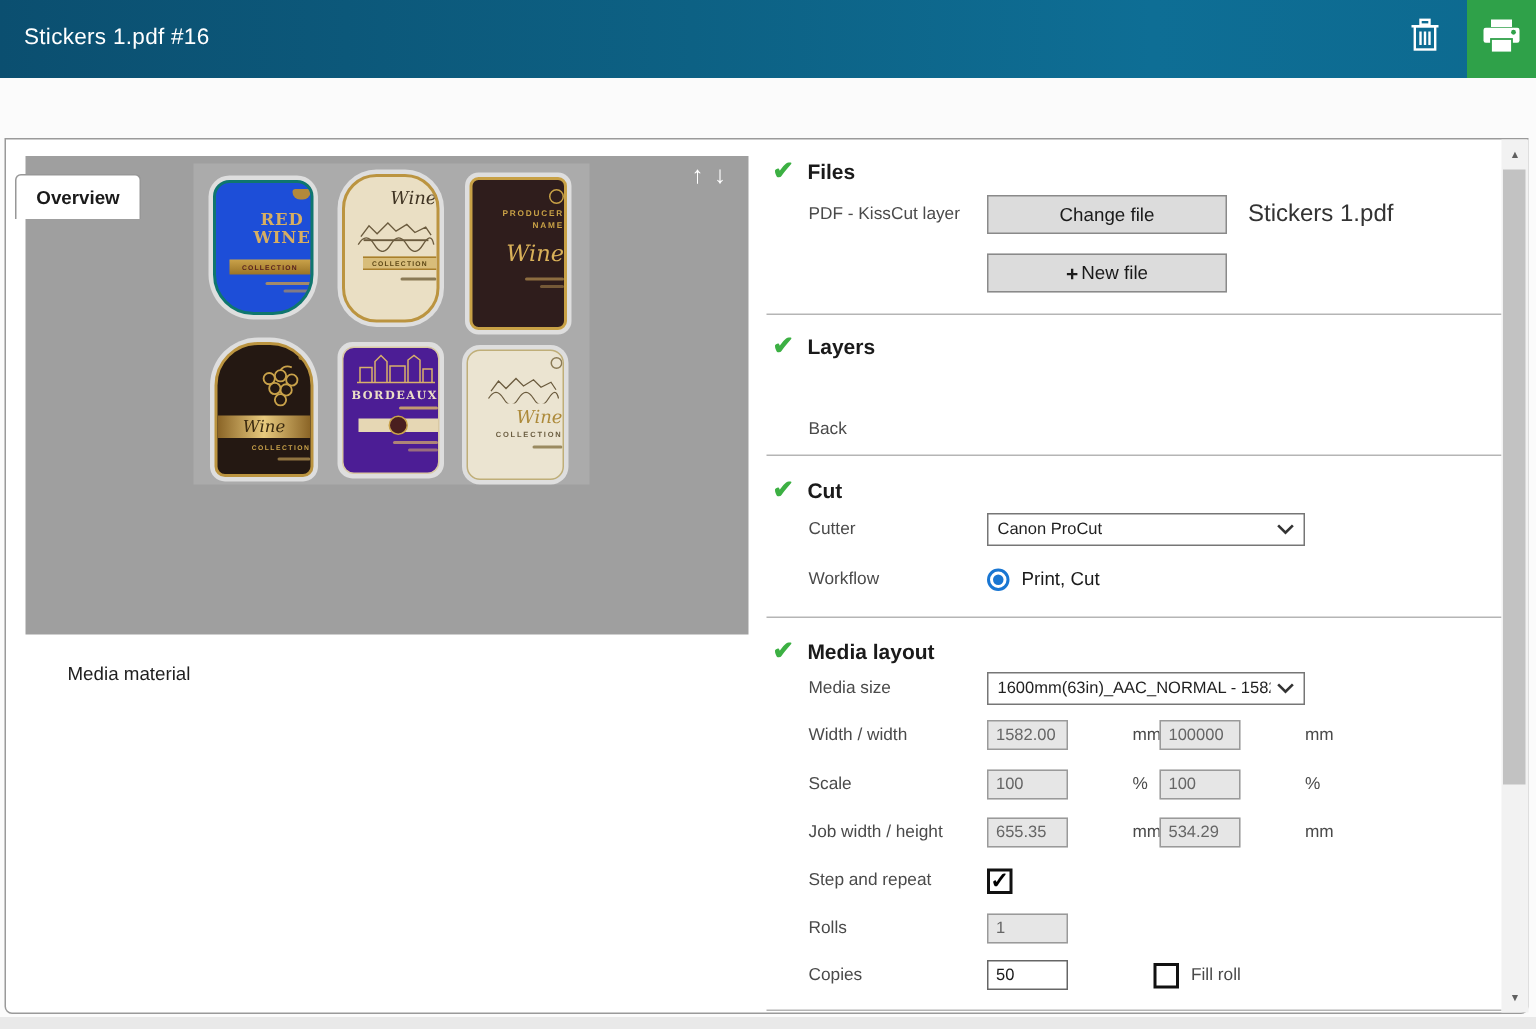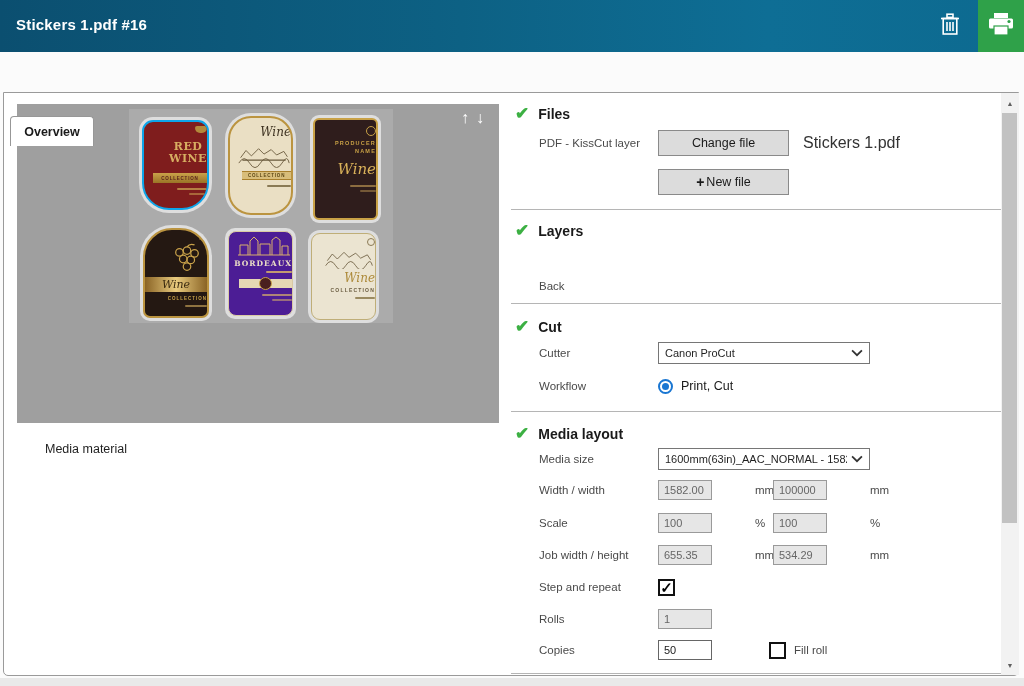--- a/index.html
+++ b/index.html
@@ -2,21 +2,21 @@
 <html><head>
 <meta charset="utf-8">
 <style>
   * { margin:0; padding:0; box-sizing:border-box; }
   html,body { width:1024px; height:686px; font-family:"Liberation Sans", sans-serif; background:#ffffff; }
   .app { position:relative; width:1024px; height:686px; overflow:hidden; background:#fbfbfb; }
 
   
   .titlebar { position:absolute; left:0; top:0; width:1024px; height:52px;
     background:linear-gradient(90deg,#0b4f70 0%,#0d6184 45%,#0e6e95 75%,#0d6a90 100%); }
-  .titlebar .title { position:absolute; left:16px; top:16px; color:#fff; font-size:15px; font-weight:bold; letter-spacing:.2px; }
+  .titlebar .title { position:absolute; left:16px; top:16px; color:#fff; font-size:15px; font-weight:normal; letter-spacing:.2px; }
   .icon-btn { position:absolute; top:0; height:52px; display:flex; align-items:center; justify-content:center; cursor:pointer; }
   .trash-btn { right:52px; width:44px; }
   .print-btn { right:0; width:46px; background:#2fa149; }
 
   
   .tabstrip { position:absolute; left:0; top:52px; width:1024px; height:40px; background:#fbfbfb; }
   .tab { position:absolute; display:flex; align-items:center; justify-content:center; font-size:12.5px; cursor:pointer; }
   .tab-overview { left:10px; top:64px; width:84px; height:30px; background:#fff; border:1px solid #979797; border-bottom:none;
     border-radius:4px 4px 0 0; color:#1a1a1a; font-weight:bold; z-index:6; font-size:12.5px; }
   .tab-gray { top:65px; height:27px; background:#8b8b8b; color:#fff; padding-left:8px; }
@@ -45,21 +45,21 @@
   .pv-arrows { position:absolute; left:444px; top:4px; display:flex; gap:7px; }
   .pv-arrows span { color:#fff; font-size:16px; font-weight:bold; cursor:pointer; line-height:20px; }
 
   
   .sticker { position:absolute; background:#dedede; border-radius:12px; padding:3px; }
   .stk-in { width:100%; height:100%; display:flex; flex-direction:column; align-items:flex-end; overflow:hidden; }
   .serif-it { font-family:"DejaVu Serif", serif; font-style:italic; }
   .tinybar { border-radius:1px; }
 
   .s1 { left:10px; top:8px; width:73px; height:96px; border-radius:14px 14px 30px 30px; }
-  .s1 .stk-in { background:#7f1d1d; border:2px solid #0ea5e9; border-radius:11px 11px 27px 27px; }
+  .s1 .stk-in { background:#1d4ed8; border:2px solid #0f766e; border-radius:11px 11px 27px 27px; }
   .s1 .crest { width:12px; height:7px; background:#b3893b; border-radius:2px 2px 5px 5px; margin-top:4px; }
   .s1 .t { color:#d7ae62; font-family:"DejaVu Serif",serif; font-weight:bold; font-size:11px; line-height:1.1;
     text-align:center; white-space:pre-line; margin-top:8px; letter-spacing:.5px; }
   .s1 .band { width:86%; height:10px; margin-top:8px; background:linear-gradient(#caa24a,#9a7426); color:#57201e;
     font-size:4.5px; letter-spacing:.8px; display:flex; align-items:center; justify-content:center; font-weight:bold; }
   .s1 .tinybar { width:30px; height:2px; background:#c49a4e; margin-top:5px; opacity:.8; }
   .s1 .tinybar2 { width:18px; height:2px; background:#c49a4e; margin-top:3px; opacity:.6; }
 
   .s2 { left:96px; top:4px; width:71px; height:105px; border-radius:26px; }
   .s2 .stk-in { background:#eadfc4; border:2px solid #bb9440; border-radius:23px; }
@@ -114,21 +114,21 @@
 
   
   .panel { position:absolute; left:507px; top:0; width:490px; height:584px; }
   .sec-head { position:absolute; left:4px; display:flex; align-items:center; gap:9px; }
   .sec-check { color:#3cb043; font-size:17px; font-weight:bold; line-height:17px; }
   .sec-title { font-size:14px; font-weight:bold; color:#1a1a1a; }
   .row { position:absolute; left:28px; right:6px; height:26px; display:flex; align-items:center; }
   .row .flabel { width:119px; flex:none; font-size:11.5px; color:#4a4a4a; }
   .row .fvalue { font-size:11.5px; color:#333; }
   .divider { position:absolute; left:0; right:0; height:0; border-top:1px solid #b5b5b5; }
-  .panel-btn { width:131px; height:26px; background:#dcdcdc; border:1px solid #8a8a8a; font-size:12.5px; color:#1a1a1a;
+  .panel-btn { width:160px; height:26px; background:#dcdcdc; border:1px solid #8a8a8a; font-size:12.5px; color:#1a1a1a;
     display:flex; align-items:center; justify-content:center; cursor:pointer; gap:2px; }
   .plus { font-weight:bold; font-size:14px; line-height:12px; }
   .file-name { margin-left:14px; font-size:16px; color:#333; }
   .sel-wide { width:212px; height:22px; }
   .inp { width:54px; height:20px; font-size:11px; padding:0 5px; font-family:"Liberation Sans",sans-serif; }
   .inp-dis { background:#e6e6e6; border:1px solid #9a9a9a; color:#666; }
   .inp-en { background:#fff; border:1px solid #666; color:#1a1a1a; }
   .unit { margin-left:10px; width:28px; margin-right:18px; font-size:11.5px; color:#4a4a4a;padding-left:33px; }
   .chk { width:17px; height:17px; border:2px solid #111; background:#fff; display:flex; align-items:center; justify-content:center; cursor:pointer; }
   .chk .mark { font-size:15px; font-weight:bold; color:#000; line-height:13px; }

